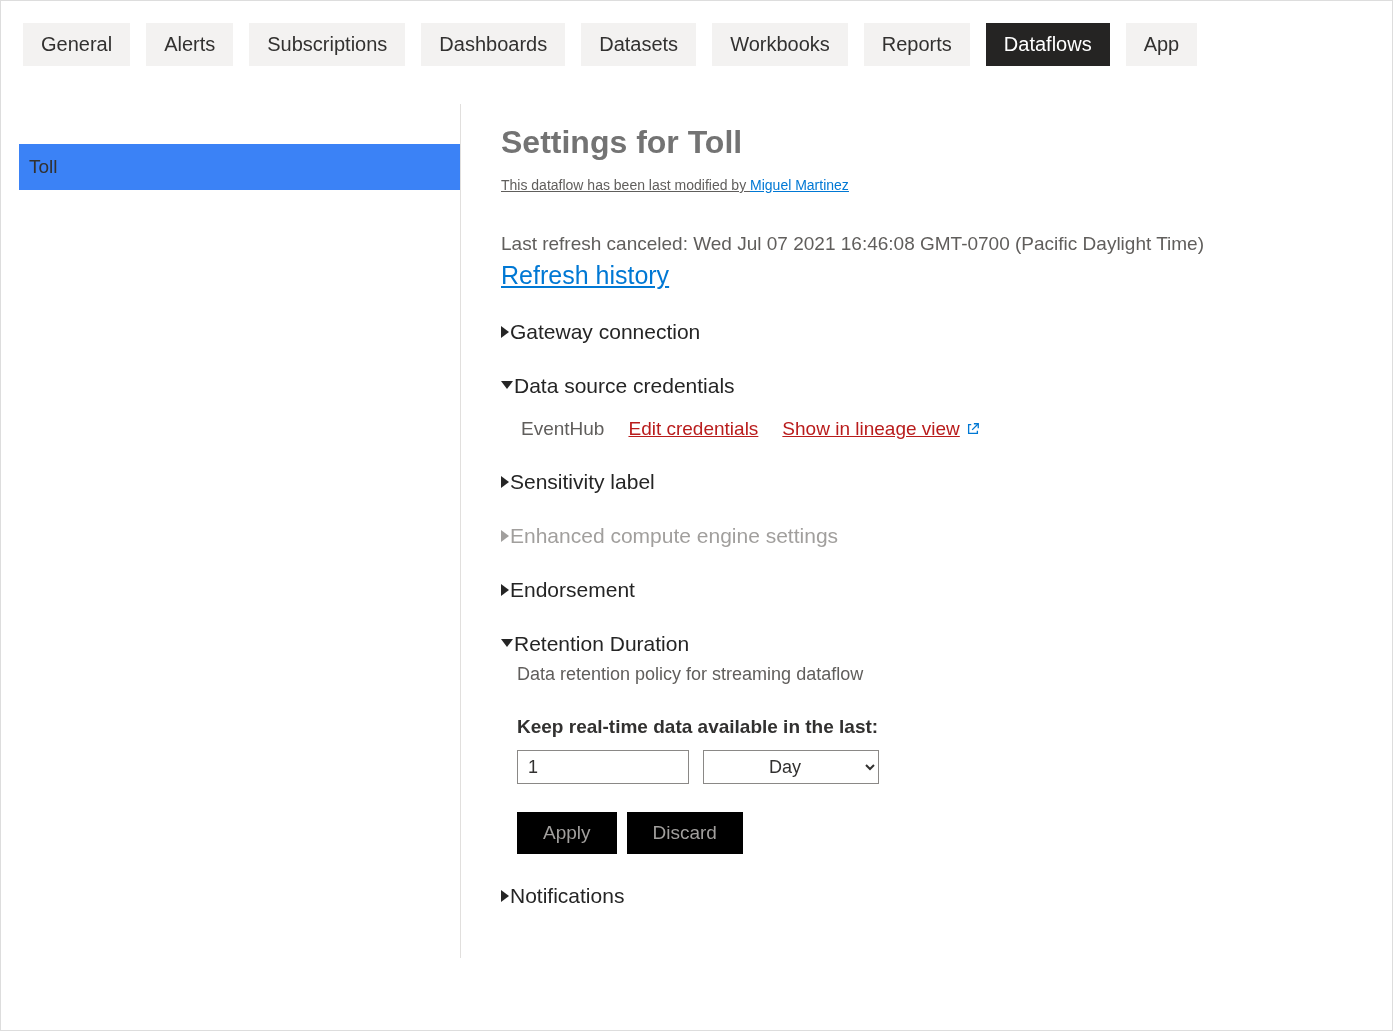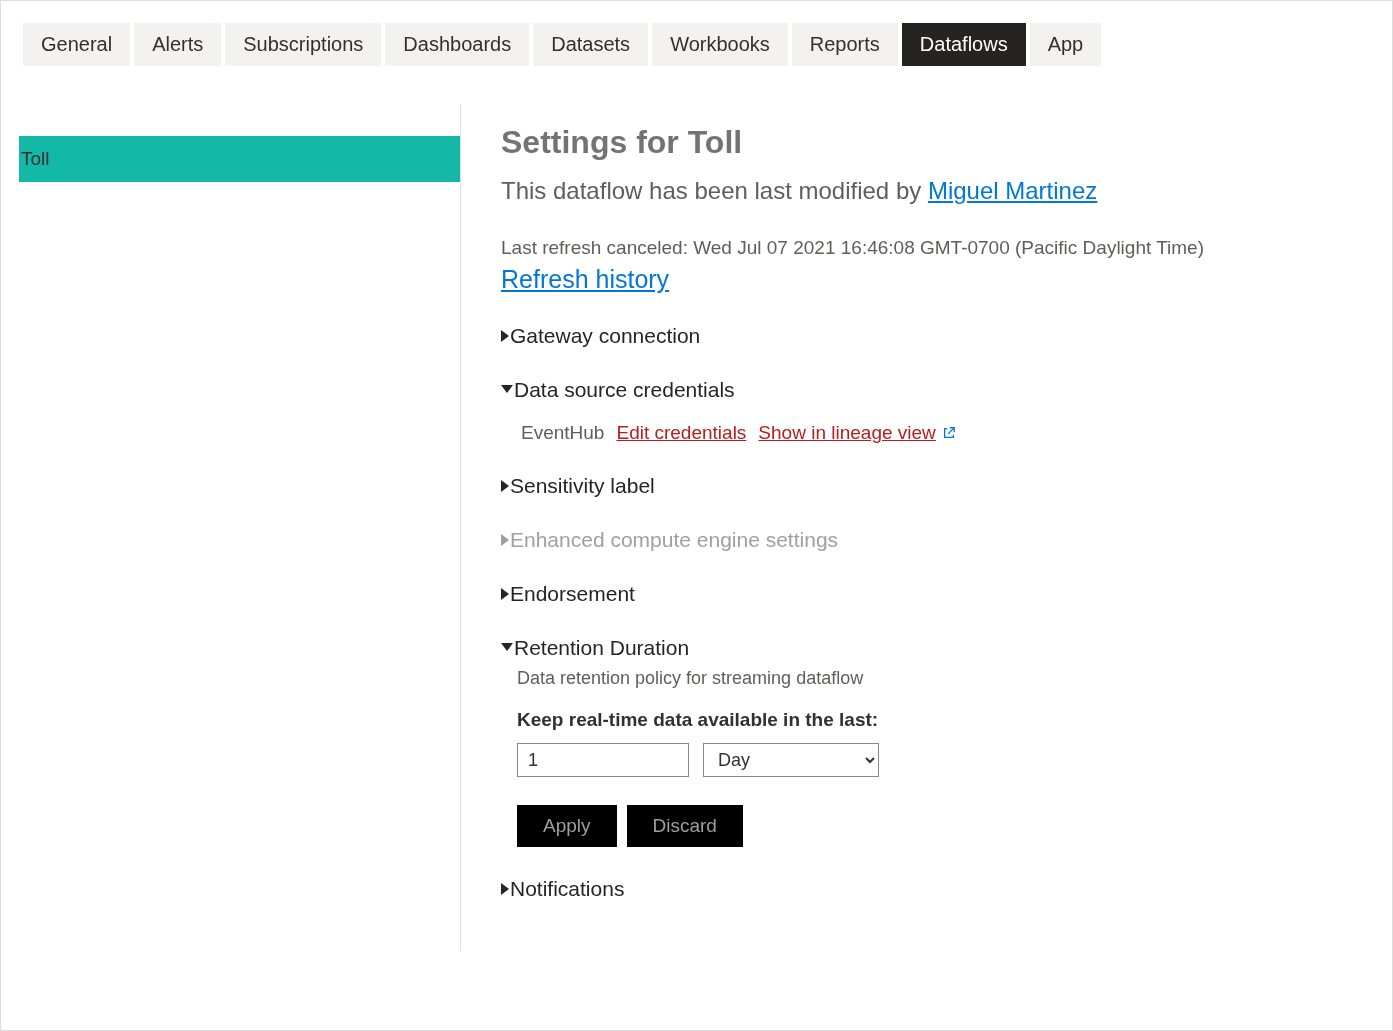--- a/index.html
+++ b/index.html
@@ -8,21 +8,21 @@
   background: #fff;
   color: #252525;
   width: 1393px;
   height: 1031px;
   border: 1px solid #ddd;
   overflow: hidden;
 }
 .tabs {
   display: flex;
   padding: 22px 22px 0 22px;
-  gap: 4px;
+  gap: 16px;
 }
 .tab {
   padding: 10px 18px;
   font-size: 20px;
   background: #f3f2f1;
   color: #323130;
   cursor: pointer;
   user-select: none;
 }
 .tab.active {
@@ -32,42 +32,43 @@
 .content-wrap {
   display: flex;
   padding-top: 38px;
 }
 .sidebar {
   width: 460px;
   flex-shrink: 0;
   border-right: 1px solid #e1dfdd;
 }
 .sidebar-item {
-  padding: 12px 2px;
-  font-size: 19px;
-  color: #323130;
-  background: #14b8a6;
-  cursor: pointer;
-  margin-top: 32px;
+  padding: 12px 10px;
+  font-size: 19px;
+  color: #323130;
+  background: #3b82f6;
+  cursor: pointer;
+  margin-top: 40px;
   margin-left: 18px;
 }
 .main {
   flex: 1;
   padding: 20px 40px 20px 40px;
 }
 .page-title {
   font-size: 32px;
   font-weight: 700;
   color: #737373;
   margin-bottom: 16px;
 }
 .modified-line {
-  font-size: 24px;
+  font-size: 14px;
   color: #605e5c;
-  margin-bottom: 32px;
+  margin-bottom: 40px;
+  text-decoration: underline;
 }
 .modified-line a {
   color: #0078d4;
   text-decoration: underline;
 }
 .refresh-line {
   font-size: 19px;
   color: #605e5c;
   margin-bottom: 6px;
 }
@@ -108,21 +109,21 @@
   border-right: 6px solid transparent;
   border-top: 8px solid currentColor;
   transform: translateY(-1px);
 }
 .section-body {
   padding: 20px 0 0 20px;
 }
 .credentials-row {
   font-size: 19px;
   display: flex;
-  gap: 12px;
+  gap: 24px;
   align-items: center;
 }
 .cred-label {
   color: #605e5c;
 }
 .link {
   color: #b91c1c;
   text-decoration: underline;
   cursor: pointer;
   display: inline-flex;
@@ -139,20 +140,21 @@
   margin-left: 16px;
 }
 .retention-body {
   padding: 20px 0 0 16px;
 }
 .retention-label {
   font-size: 19px;
   font-weight: 600;
   color: #323130;
   margin-bottom: 12px;
+  margin-top: 11px;
 }
 .retention-controls {
   display: flex;
   gap: 14px;
   margin-bottom: 28px;
 }
 .retention-input {
   width: 172px;
   height: 34px;
   border: 1px solid #8a8886;
@@ -161,20 +163,21 @@
   color: #323130;
 }
 .retention-select {
   width: 176px;
   height: 34px;
   border: 1px solid #8a8886;
   padding: 4px 10px;
   font-size: 18px;
   color: #323130;
   background: #fff;
+  text-align: center;
 }
 .btn-row {
   display: flex;
   gap: 10px;
 }
 .btn {
   padding: 10px 26px;
   font-size: 19px;
   border: none;
   background: #000000;

